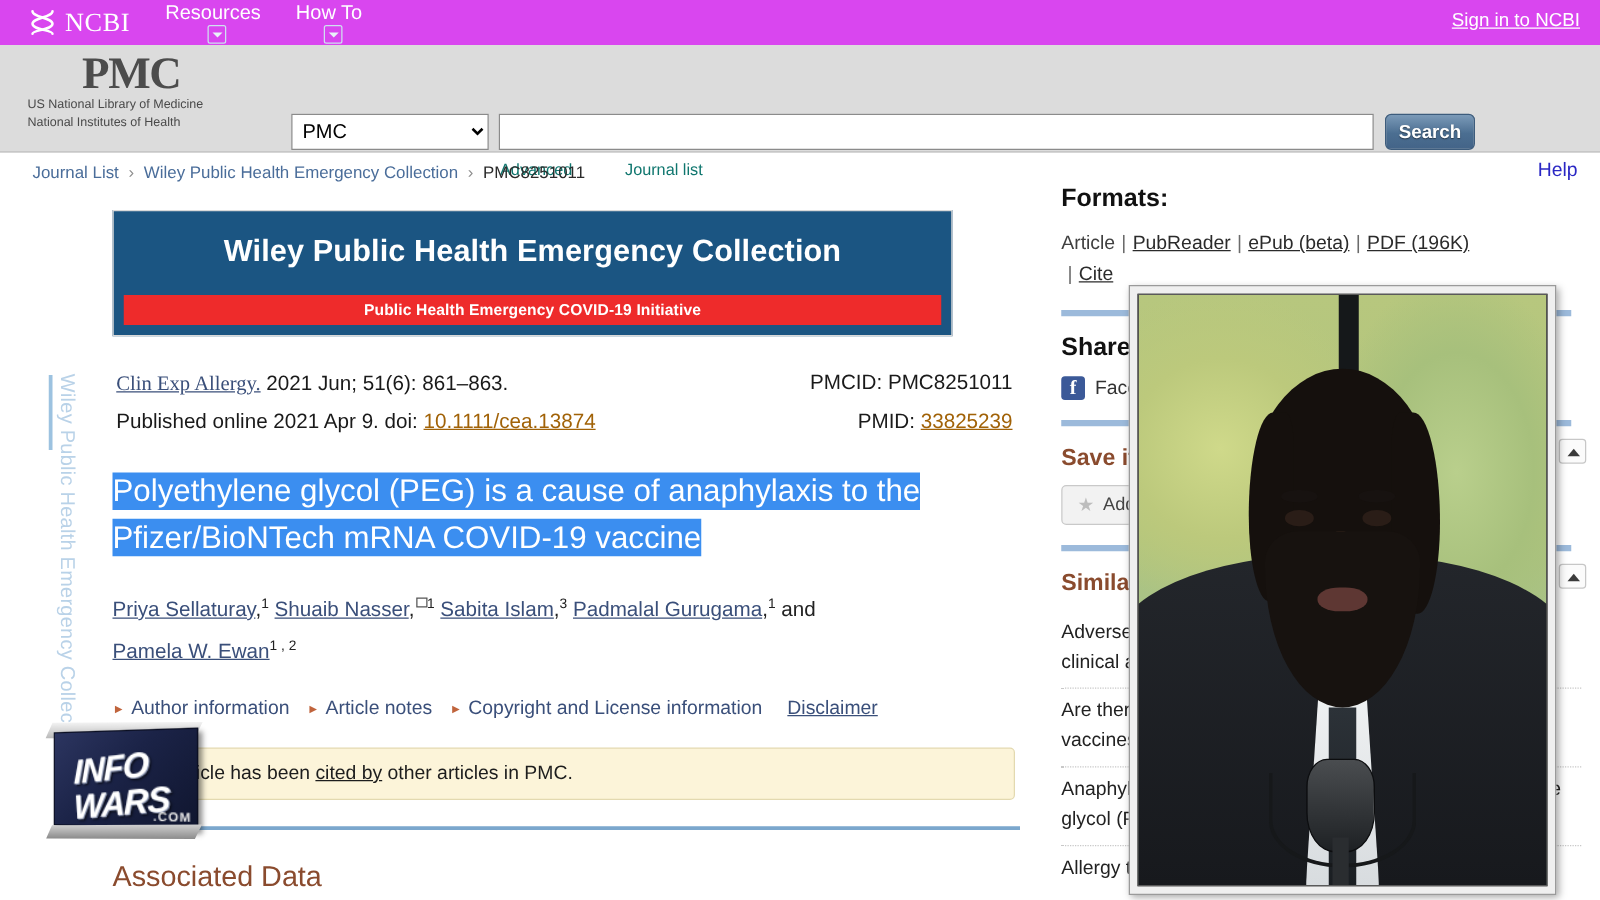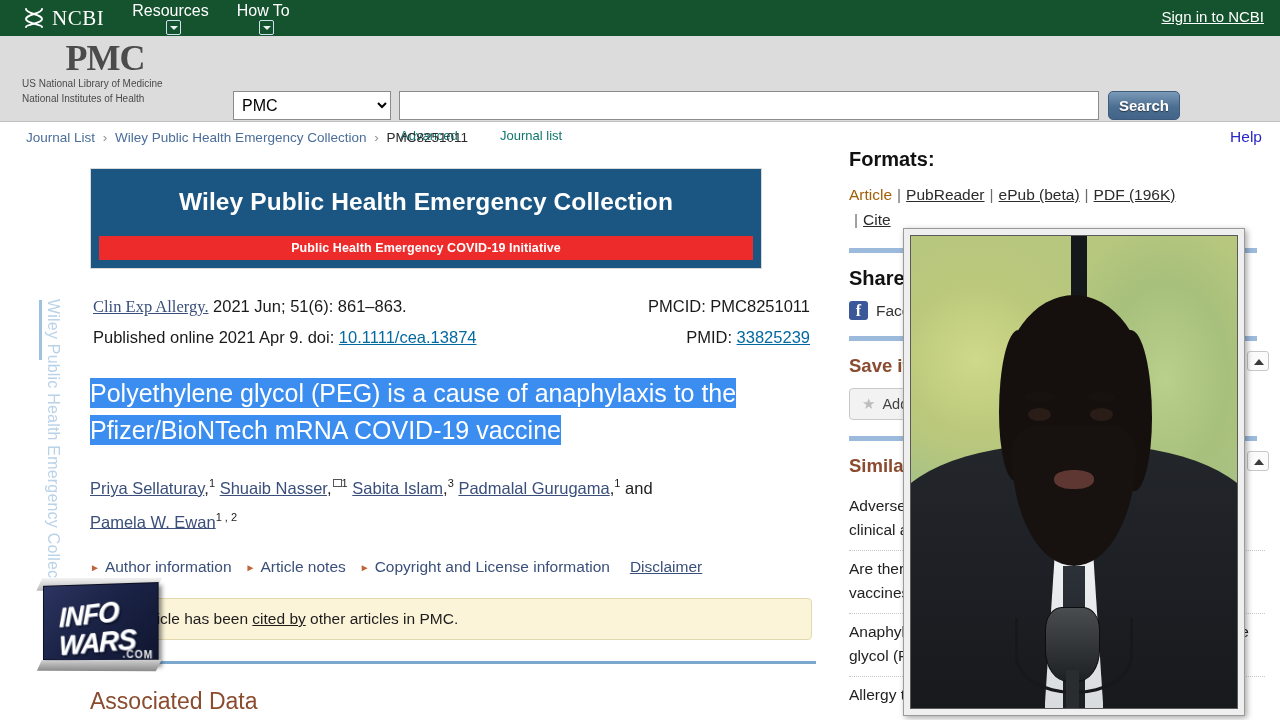--- a/index.html
+++ b/index.html
@@ -8,21 +8,21 @@
     width:1280px; height:720px;
     font-family:"Liberation Sans", sans-serif;
     background:#ffffff;
     overflow:hidden;
     position:relative;
     -webkit-font-smoothing:antialiased;
   }
 
   
   #ncbi-bar{
-    height:36px; background:#14532d; width:100%;
+    height:36px; background:#d946ef; width:100%;
     display:flex; align-items:center; position:relative;
   }
   #ncbi-logo{
     display:flex; align-items:center; margin-left:22px; color:#fff;
   }
   #ncbi-logo .mark{ width:24px; height:24px; margin-right:6px; display:block;}
   #ncbi-logo .word{
     font-size:21px; letter-spacing:.5px; font-family:"Liberation Serif", serif;
     font-weight:400;
   }
@@ -119,21 +119,21 @@
     background:#ee2b2b; margin:0 8px 8px 8px; text-align:center;
     color:#ffffff; font-size:12.5px; font-weight:bold; padding:5px 0 5px 0;
     letter-spacing:.1px;
   }
 
   #cit-block{ margin-top:28px; position:relative; height:60px;}
   .cit-left{ position:absolute; left:3px; font-size:16.5px; color:#1a1a1a;}
   .cit-right{ position:absolute; right:6px; font-size:16.5px; color:#1a1a1a; text-align:right;}
   .cit-row1{ top:0; } .cit-row2{ top:31px; }
   a.ul{ color:#3a4f7a; text-decoration:underline; cursor:pointer;font-family:Liberation Serif, serif; }
-  a.blue{ color:#0369a1; text-decoration:underline; cursor:pointer;}
+  a.blue{ color:#a16207; text-decoration:underline; cursor:pointer;}
 
   #art-title{
     margin-top:18px; font-size:25px; line-height:37px; color:#2a2a2a;
     font-weight:400; width:726px;
   }
   #art-title .hl{
     background:#3b8ef0; color:#ffffff; padding:1px 0;
     box-decoration-break:clone; -webkit-box-decoration-break:clone;
   }
 
@@ -169,21 +169,21 @@
     margin-top:24px; font-size:23px; color:#8a4b2e; font-weight:400;
   }
 
   
   #sidebar{
     position:absolute; left:849px; top:148px; width:416px;
   }
   .sb-h{ font-size:20px; font-weight:bold; color:#111; margin-bottom:11px;}
   .sb-h.brown{ color:#8a4b2e; font-weight:bold; font-size:18.5px;}
   #formats-links{ font-size:15.5px; color:#555; line-height:25px;}
-  #formats-links .cur{ color:#a16207; }
+  #formats-links .cur{ color:#404040; }
   #formats-links a{ color:#2b2b2b; text-decoration:underline; cursor:pointer;}
   #formats-links .pipe{ color:#6b6b6b; margin:0 5px;}
 
   .sb-divider{ height:5px; background:#9cbadb; margin:16px 0 14px 0; width:408px;}
 
   #fb-row{ display:flex; align-items:center; font-size:15.5px; color:#333; }
   #fb-icon{
     width:19px;height:19px;background:#3b5998;border-radius:3px;margin-right:8px;
     color:#fff;font-family:"Liberation Serif",serif;font-weight:bold;font-size:16px;
     text-align:center;line-height:19px;

